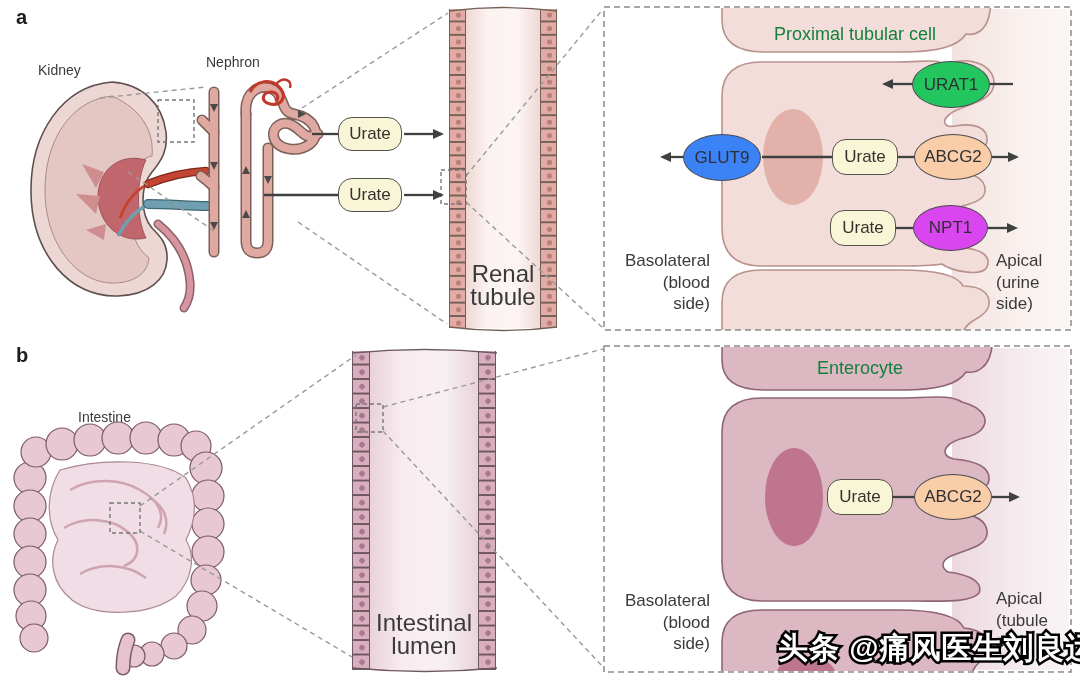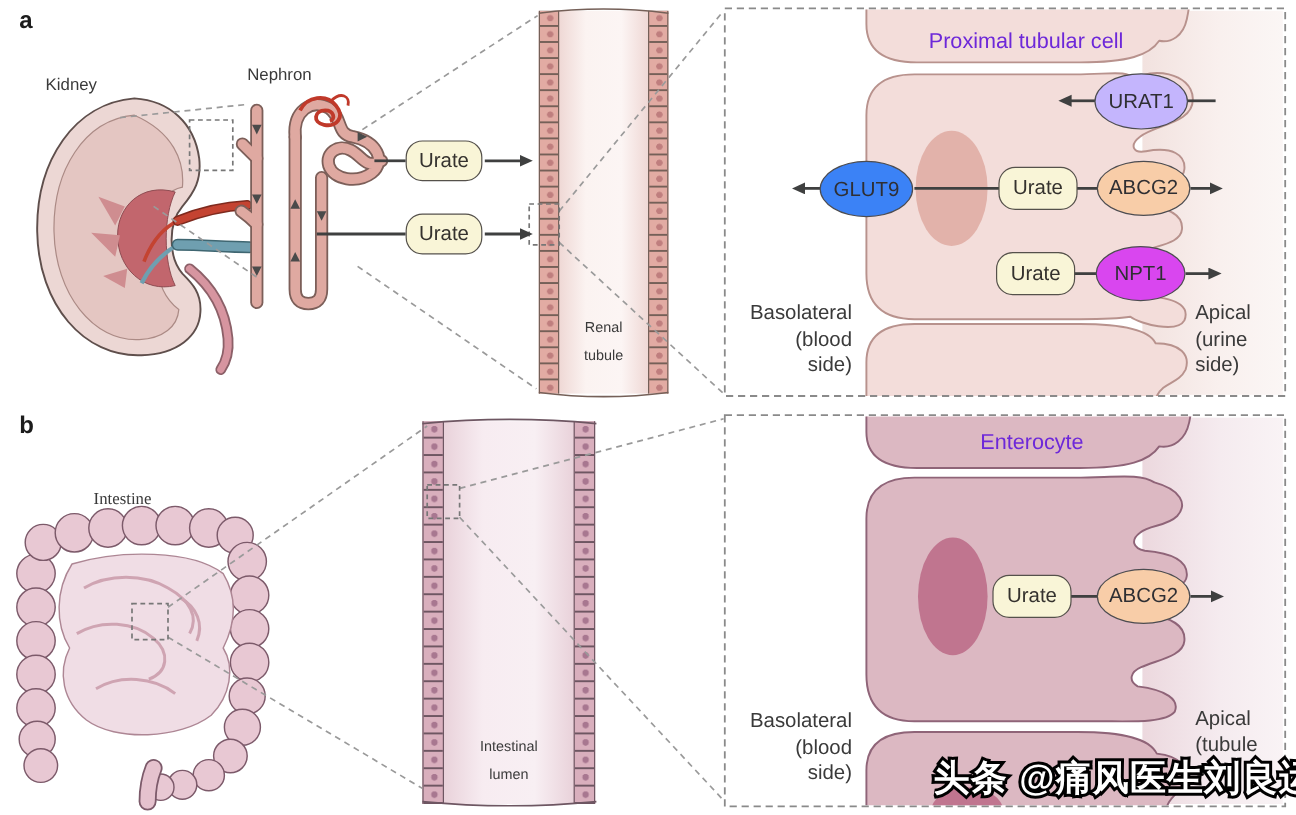--- a/index.html
+++ b/index.html
@@ -8,28 +8,28 @@
   .z0{position:absolute;z-index:0;}
   #art{position:absolute;left:0;top:0;z-index:1;}
   .ov{position:absolute;z-index:2;}
   #wm{position:absolute;left:0;top:0;z-index:4;}
   .panel-letter{font-weight:700;font-size:20px;color:#1c1c1c;}
   .lbl{color:#3a3a3a;font-size:14px;}
   .pill{display:flex;align-items:center;justify-content:center;background:#f9f5d7;
         border:1.6px solid #55514b;border-radius:14px;font-size:17px;color:#35322e;box-sizing:border-box;}
   .ell{display:flex;align-items:center;justify-content:center;border:1.6px solid #4c4c50;
        border-radius:50%;font-size:17px;color:#2f2f33;box-sizing:border-box;}
-  .ell-urat1{background:#c4b5fd;}
+  .ell-urat1{background:#22c55e;}
   .ell-glut9{background:#3b82f6;}
   .ell-abcg2{background:#f8cda8;}
   .ell-npt1{background:#d946ef;}
   .sideLbl{font-size:17px;line-height:21.5px;color:#3a3a3a;}
   .alignR{text-align:right;}
-  .two-line{text-align:center;font-size:12px;line-height:23px;color:#3a3a3a;}
-  .cellLbl{text-align:center;font-size:18px;color:#6d28d9;}
+  .two-line{text-align:center;font-size:24px;line-height:23px;color:#3a3a3a;}
+  .cellLbl{text-align:center;font-size:18px;color:#15803d;}
   .tube-int-a{background:linear-gradient(to right,#efd8d5,#fbf3f1 30%,#fcf5f4 70%,#efd8d5);}
   .tube-int-b{background:linear-gradient(to right,#e9d2da,#f7ecf1 30%,#f8eff3 70%,#e9d2da);}
   .wall{box-sizing:border-box;border-left:1.2px solid #756058;border-right:1.2px solid #756058;}
   .wall-a{background-color:#e2aba3;
     background-image:radial-gradient(circle at 50% 46%,#bf7e7e 2.4px,rgba(191,126,126,0) 2.9px),
       repeating-linear-gradient(to bottom,rgba(0,0,0,0) 0 11.6px,#756058 11.6px 13.4px);
     background-size:17px 13.4px,100% 13.4px;}
   .wall-b{border-color:#6e5662;background-color:#d9afbd;
     background-image:radial-gradient(circle at 50% 46%,#a87790 2.5px,rgba(168,119,144,0) 3px),
       repeating-linear-gradient(to bottom,rgba(0,0,0,0) 0 12.6px,#6e5662 12.6px 14.5px);
@@ -240,21 +240,21 @@
     <div>(blood</div>
     <div>side)</div>
   </div>
   <div class="ov sideLbl" style="left:996px;top:250px;width:70px;">
     <div>Apical</div>
     <div>(urine</div>
     <div>side)</div>
   </div>
 
   <div class="ov panel-letter" style="left:16px;top:344px;">b</div>
-  <div class="ov lbl" style="left:78px;top:409px;font-family:Liberation Serif, serif;">Intestine</div>
+  <div class="ov lbl" style="left:78px;top:409px;">Intestine</div>
 
   <div class="ov two-line" style="left:372px;top:611px;width:104px;">
     <div>Intestinal</div>
     <div>lumen</div>
   </div>
 
   <div class="ov cellLbl" style="left:725px;top:358px;width:270px;">Enterocyte</div>
 
   <div class="ov pill" style="left:827px;top:479px;width:66px;height:36px;">Urate</div>
   <div class="ov ell ell-abcg2" style="left:914px;top:474px;width:78px;height:46px;">ABCG2</div>

